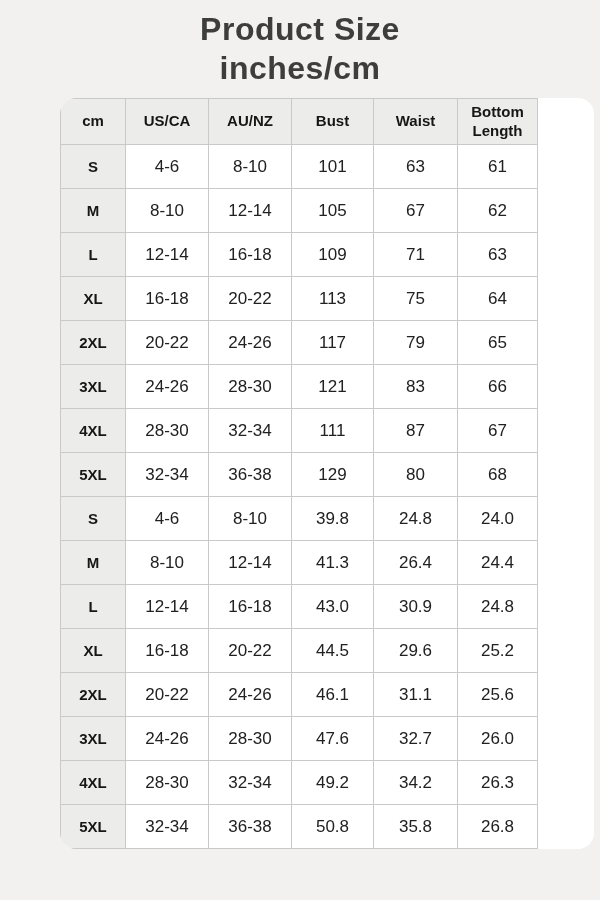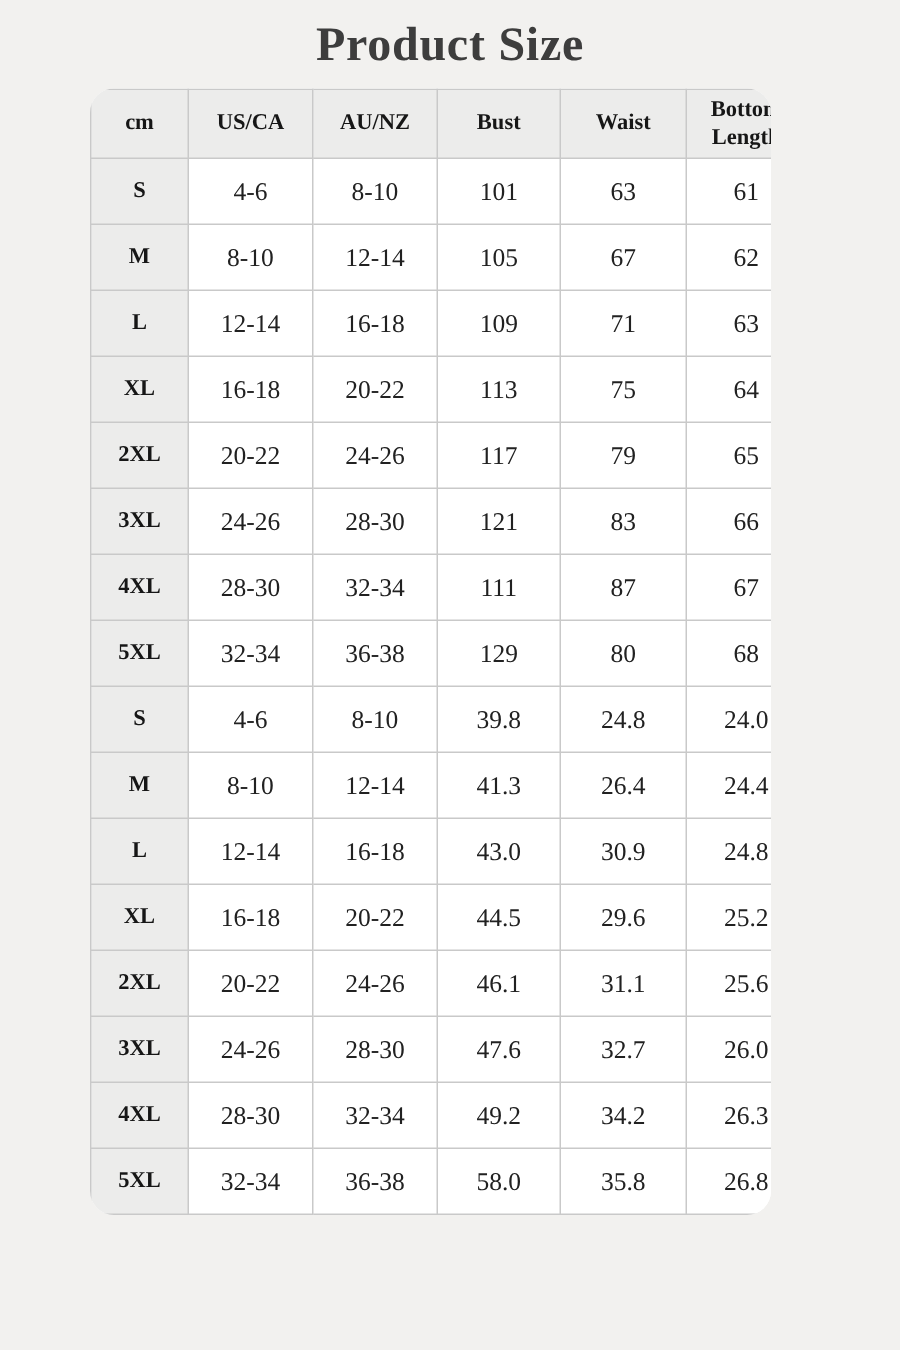--- a/index.html
+++ b/index.html
@@ -9,33 +9,33 @@
     --border:#c9c9c9;
     --title-color:#3d3d3d;
     --text-color:#212121;
   }
   *{margin:0;padding:0;box-sizing:border-box;}
   html,body{width:600px;height:900px;overflow:hidden;}
   body{
     background:var(--page-bg);
     font-family:"Liberation Sans","DejaVu Sans",sans-serif;
   }
-  .page{width:600px;height:900px;position:relative;font-family:Liberation Serif, serif;}
+  .page{width:600px;height:900px;position:relative;}
   .title{
     padding-top:10px;
     text-align:center;
     color:var(--title-color);
     font-size:32px;
     font-weight:600;
     line-height:1.22;
     letter-spacing:0.5px;
   }
   .table-wrap{
     margin:10px 0 0 60px;
-    width:454px;
+    width:534px;
     border-radius:16px;
     overflow:hidden;
     background:var(--cell-bg);
   }
   table{
     width:477px;
     border-collapse:collapse;
     table-layout:fixed;
   }
   th,td{
@@ -65,20 +65,21 @@
     font-size:17px;
     font-weight:400;
   }
 </style>
 </head>
 <body>
 
 <div class="page">
   <div class="title">
     <div>Product Size</div>
+    <div>inches/cm</div>
   </div>
 
   <div class="table-wrap">
     <table>
       <colgroup>
         <col style="width:65px">
         <col style="width:83px">
         <col style="width:83px">
         <col style="width:82px">
         <col style="width:84px">
@@ -210,20 +211,20 @@
             <td>28-30</td>
             <td>32-34</td>
             <td>49.2</td>
             <td>34.2</td>
             <td>26.3</td>
           </tr>
           <tr class="data-row">
             <th>5XL</th>
             <td>32-34</td>
             <td>36-38</td>
-            <td>58.0</td>
+            <td>50.8</td>
             <td>35.8</td>
             <td>26.8</td>
           </tr>
         </tbody>
     </table>
   </div>
 </div>
 
 </body></html>

